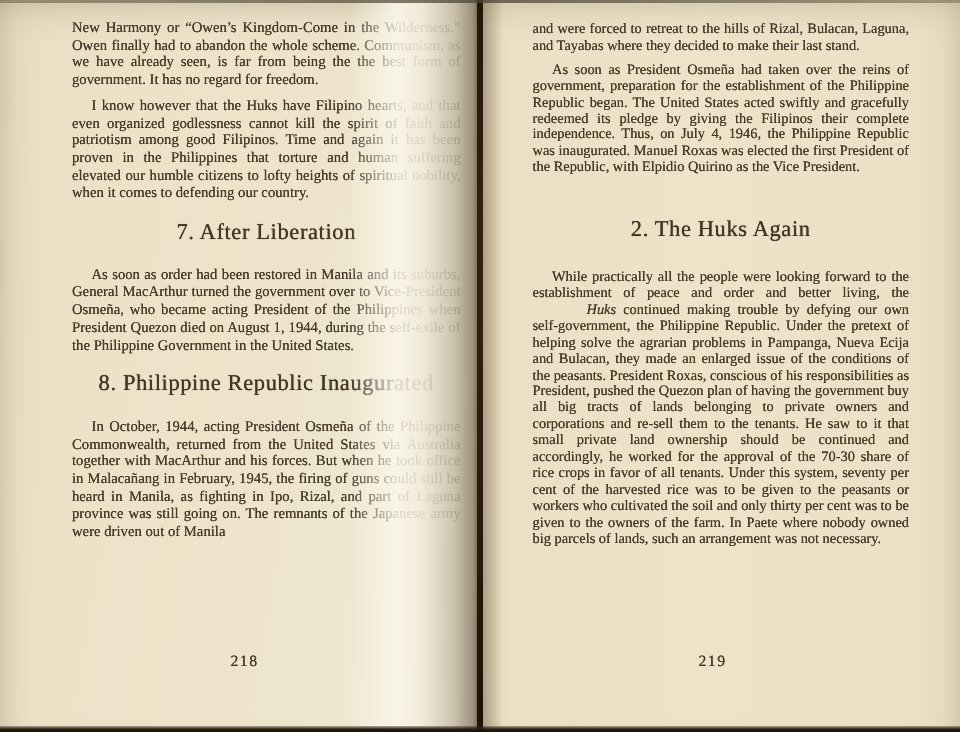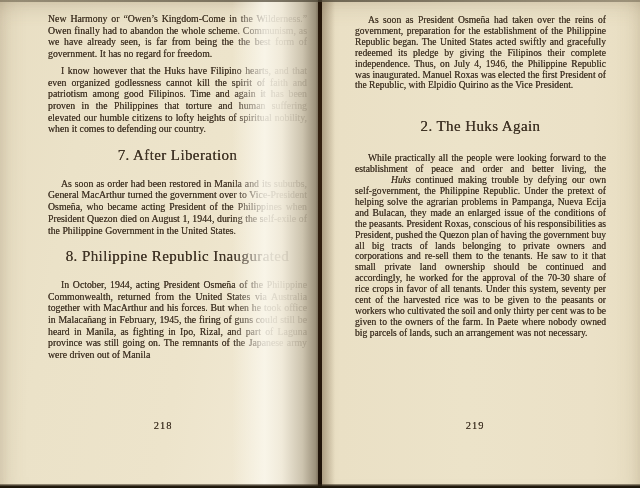--- a/index.html
+++ b/index.html
@@ -28,21 +28,21 @@
   .page-right .textcol{left:34px;top:15px;width:251px;font-size:9.6px;line-height:10.9px;}
   .para{margin:0 0 5px 0;text-shadow:0 0 .35px currentColor;}
   .para.indent{text-indent:13px;}
   .heading{
     text-align:center;font-weight:normal;font-size:15px;letter-spacing:.4px;
     margin:15px 0 16px 0;text-shadow:0 0 .5px currentColor;color:#403426;
   }
   .page-right .heading{margin:30px 0 21px 0;}
   .heading em, .para em{margin-left:36px;}
   .pagenum{
-    position:absolute;top:420px;text-align:center;
+    position:absolute;top:436px;text-align:center;
     font-size:10.5px;letter-spacing:1px;text-shadow:0 0 .35px currentColor;
   }
   .page-left .pagenum{left:48px;width:230px;}
   .page-right .pagenum{left:34px;width:240px;text-align:center;}
   
   .gutter-shadow-left{
     position:absolute;left:232px;top:0;width:86px;height:488px;pointer-events:none;
     background:linear-gradient(90deg,
       rgba(250,246,233,0) 0%,
       rgba(250,247,236,.85) 38%,
@@ -80,20 +80,21 @@
         <h2 class="heading">7.  After Liberation</h2>
         <p class="para indent">As soon as order had been restored in Manila and its suburbs, General MacArthur turned the government over to Vice-President Osmeña, who became acting President of the Philippines when President Quezon died on August 1, 1944, during the self-exile of the Philippine Government in the United States.</p>
         <h2 class="heading">8.  Philippine Republic Inaugurated</h2>
         <p class="para indent">In October, 1944, acting President Osmeña of the Philippine Commonwealth, returned from the United States via Australia together with MacArthur and his forces.  But when he took office in Malacañang in February, 1945, the firing of guns could still be heard in Manila, as fighting in Ipo, Rizal, and part of Laguna province was still going on.  The remnants of the Japanese army were driven out of Manila</p>
       </div>
     <div class="pagenum">218</div>
   </div>
 
   <div class="page page-right">
     <div class="textcol" id="right-col">
+        <p class="para">and were forced to retreat to the hills of Rizal, Bulacan, Laguna, and Tayabas where they decided to make their last stand.</p>
         <p class="para indent">As soon as President Osmeña had taken over the reins of government, preparation for the establishment of the Philippine Republic began.  The United States acted swiftly and gracefully redeemed its pledge by giving the Filipinos their complete independence.  Thus, on July 4, 1946, the Philippine Republic was inaugurated.  Manuel Roxas was elected the first President of the Republic, with Elpidio Quirino as the Vice President.</p>
         <h2 class="heading">2.  The Huks Again</h2>
         <p class="para indent"><span>While practically all the people were looking forward to the establishment of peace and order and better living, the </span><em>Huks</em><span> continued making trouble by defying our own self-government, the Philippine Republic.  Under the pretext of helping solve the agrarian problems in Pampanga, Nueva Ecija and Bulacan, they made an enlarged issue of the conditions of the peasants.  President Roxas, conscious of his responsibilities as President, pushed the Quezon plan of having the government buy all big tracts of lands belonging to private owners and corporations and re-sell them to the tenants.  He saw to it that small private land ownership should be continued and accordingly, he worked for the approval of the 70-30 share of rice crops in favor of all tenants.  Under this system, seventy per cent of the harvested rice was to be given to the peasants or workers who cultivated the soil and only thirty per cent was to be given to the owners of the farm.  In Paete where nobody owned big parcels of lands, such an arrangement was not necessary.</span></p>
       </div>
     <div class="pagenum">219</div>
   </div>
 
   <div class="gutter-shadow-left"></div>
   <div class="gutter-line"></div>
   <div class="gutter-shadow-right"></div>

